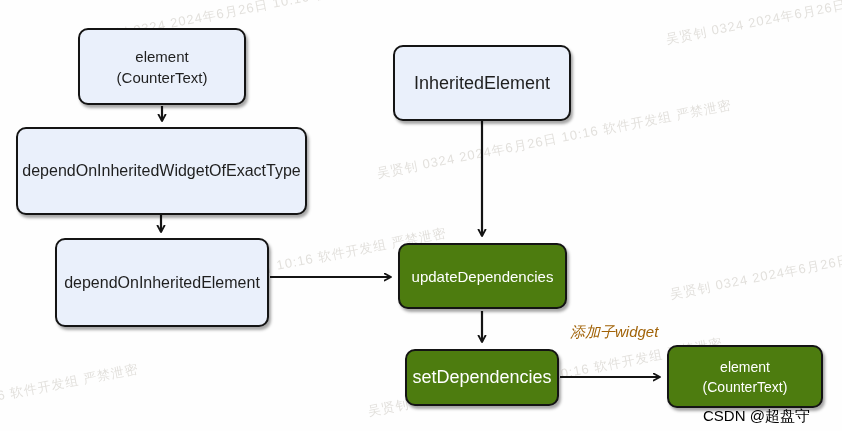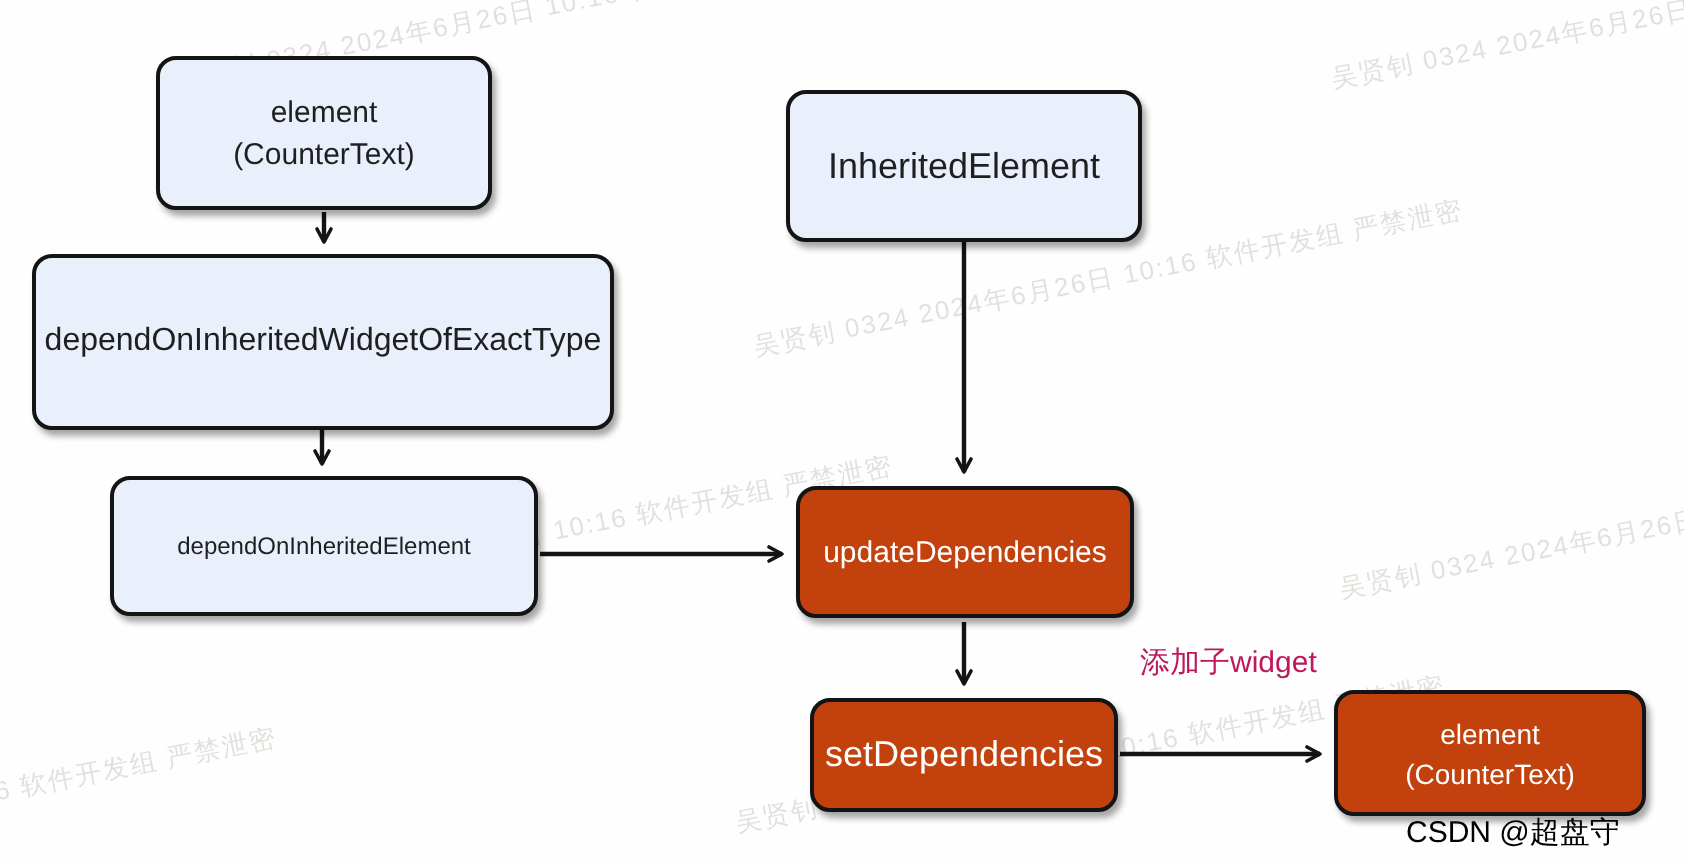--- a/index.html
+++ b/index.html
@@ -11,26 +11,26 @@
     position:absolute;color:rgba(148,138,122,0.26);font-size:13px;line-height:20px;
     white-space:nowrap;transform:rotate(-11deg);transform-origin:left top;
     pointer-events:none;letter-spacing:1px;
   }
   .node{
     position:absolute;display:flex;flex-direction:column;align-items:center;justify-content:center;
     border:2.5px solid #141414;border-radius:10px;box-sizing:border-box;text-align:center;
     box-shadow:2px 3px 3px rgba(0,0,0,0.35);
   }
   .node.light{background:#eaf0fb;color:#1f1f1f;}
-  .node.blue{background:#c2410c;color:#ffffff;}
+  .node.blue{background:#4d7c0f;color:#ffffff;}
   .node span{display:block;}
   #arrow-layer{position:absolute;left:0;top:0;width:842px;height:431px;}
   .edge-label{
     position:absolute;left:564px;top:322px;font-size:15px;line-height:19px;
-    color:#be185d;white-space:nowrap;
+    color:#a16207;white-space:nowrap;font-style:italic;
   }
   .credit{
     position:absolute;left:703px;top:407px;font-size:15px;color:#000000;white-space:nowrap;
   }
 </style>
 </head>
 <body>
 
 <div id="stage">
 
@@ -85,21 +85,21 @@
   </div>
 
   <div class="node light" style="left:393px;top:45px;width:178px;height:76px;font-size:18px;">
     <span>InheritedElement</span>
   </div>
 
   <div class="node light" style="left:16px;top:127px;width:291px;height:88px;font-size:16px;">
     <span>dependOnInheritedWidgetOfExactType</span>
   </div>
 
-  <div class="node light" style="left:55px;top:238px;width:214px;height:70px;font-size:12px;">
+  <div class="node light" style="left:55px;top:238px;width:214px;height:89px;font-size:16px;">
     <span>dependOnInheritedElement</span>
   </div>
 
   <div class="node blue" style="left:398px;top:243px;width:169px;height:66px;font-size:15px;">
     <span>updateDependencies</span>
   </div>
 
   <div class="node blue" style="left:405px;top:349px;width:154px;height:57px;font-size:18px;">
     <span>setDependencies</span>
   </div>

